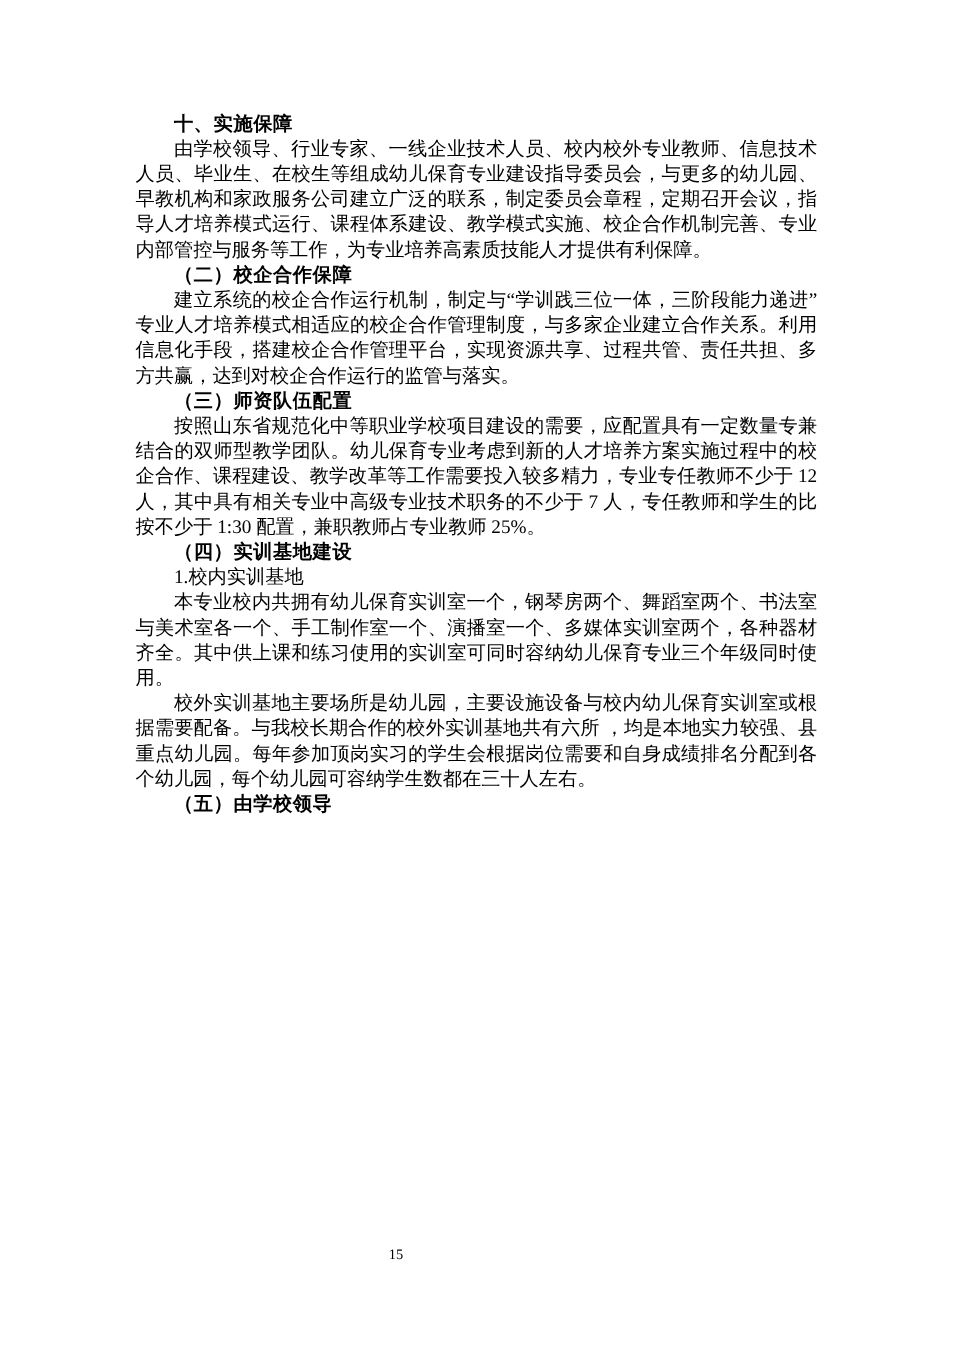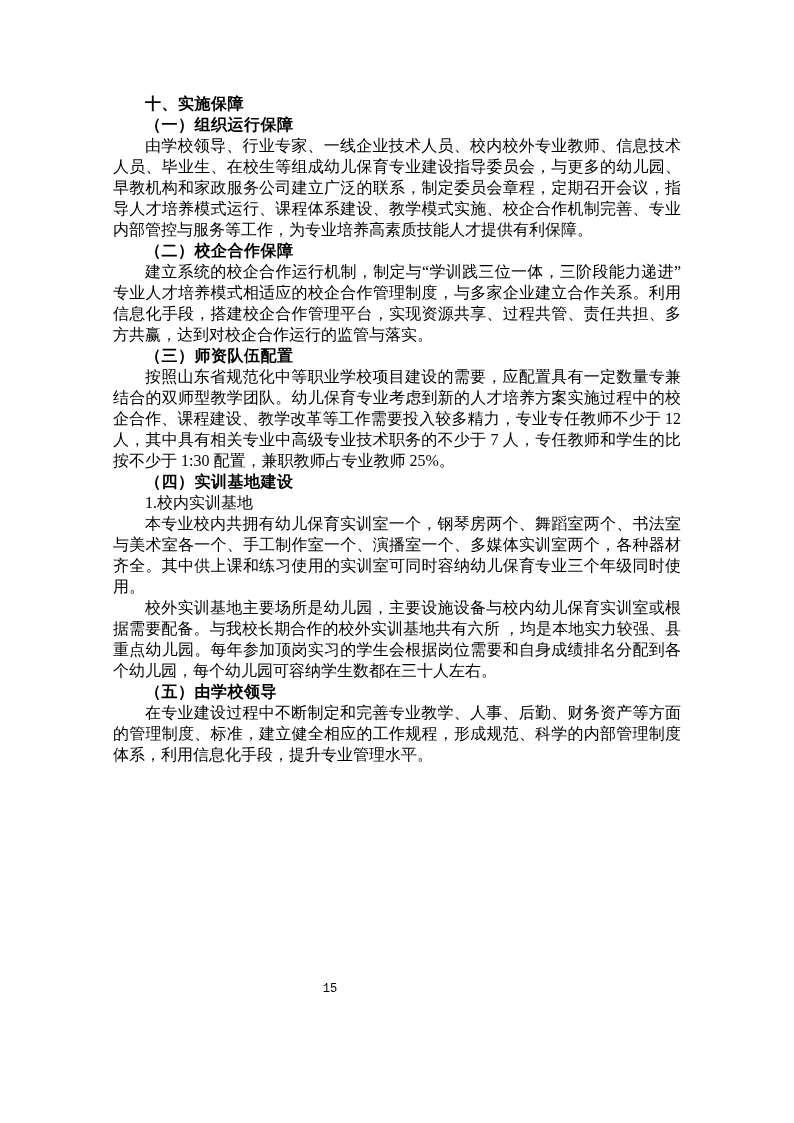--- a/index.html
+++ b/index.html
@@ -36,41 +36,39 @@
     text-indent: 2em;
   }
   .content p.heading1,
   .content p.heading2 {
     font-weight: bold;
     font-family: "Liberation Sans", sans-serif;
     letter-spacing: 0.5px;
   }
   .pagenum {
     position: absolute;
-    top: 982px;
+    top: 1038px;
     left: 0;
     width: 660px;
     text-align: center;
     font-size: 12px;
-    font-family: Liberation Mono, monospace;
+    font-family: Liberation Serif, serif;
   }
 </style>
 </head>
 <body>
 
 <div class="sheet">
   <div class="content">
       <p class="heading1">十、实施保障</p>
-      <p class="heading2">（一）组织运行保障</p>
       <p class="paragraph">由学校领导、行业专家、一线企业技术人员、校内校外专业教师、信息技术人员、毕业生、在校生等组成幼儿保育专业建设指导委员会，与更多的幼儿园、早教机构和家政服务公司建立广泛的联系，制定委员会章程，定期召开会议，指导人才培养模式运行、课程体系建设、教学模式实施、校企合作机制完善、专业内部管控与服务等工作，为专业培养高素质技能人才提供有利保障。</p>
       <p class="heading2">（二）校企合作保障</p>
       <p class="paragraph">建立系统的校企合作运行机制，制定与“学训践三位一体，三阶段能力递进”专业人才培养模式相适应的校企合作管理制度，与多家企业建立合作关系。利用信息化手段，搭建校企合作管理平台，实现资源共享、过程共管、责任共担、多方共赢，达到对校企合作运行的监管与落实。</p>
       <p class="heading2">（三）师资队伍配置</p>
       <p class="paragraph">按照山东省规范化中等职业学校项目建设的需要，应配置具有一定数量专兼结合的双师型教学团队。幼儿保育专业考虑到新的人才培养方案实施过程中的校企合作、课程建设、教学改革等工作需要投入较多精力，专业专任教师不少于 12 人，其中具有相关专业中高级专业技术职务的不少于 7 人，专任教师和学生的比按不少于 1:30 配置，兼职教师占专业教师 25%。</p>
       <p class="heading2">（四）实训基地建设</p>
       <p class="paragraph">1.校内实训基地</p>
       <p class="paragraph">本专业校内共拥有幼儿保育实训室一个，钢琴房两个、舞蹈室两个、书法室与美术室各一个、手工制作室一个、演播室一个、多媒体实训室两个，各种器材齐全。其中供上课和练习使用的实训室可同时容纳幼儿保育专业三个年级同时使用。</p>
       <p class="paragraph">校外实训基地主要场所是幼儿园，主要设施设备与校内幼儿保育实训室或根据需要配备。与我校长期合作的校外实训基地共有六所 ，均是本地实力较强、县重点幼儿园。每年参加顶岗实习的学生会根据岗位需要和自身成绩排名分配到各个幼儿园，每个幼儿园可容纳学生数都在三十人左右。</p>
       <p class="heading2">（五）由学校领导</p>
-      <p class="paragraph">在专业建设过程中不断制定和完善专业教学、人事、后勤、财务资产等方面的管理制度、标准，建立健全相应的工作规程，形成规范、科学的内部管理制度体系，利用信息化手段，提升专业管理水平。</p>
     </div>
   <div class="pagenum">15</div>
 </div>
 
 </body></html>

